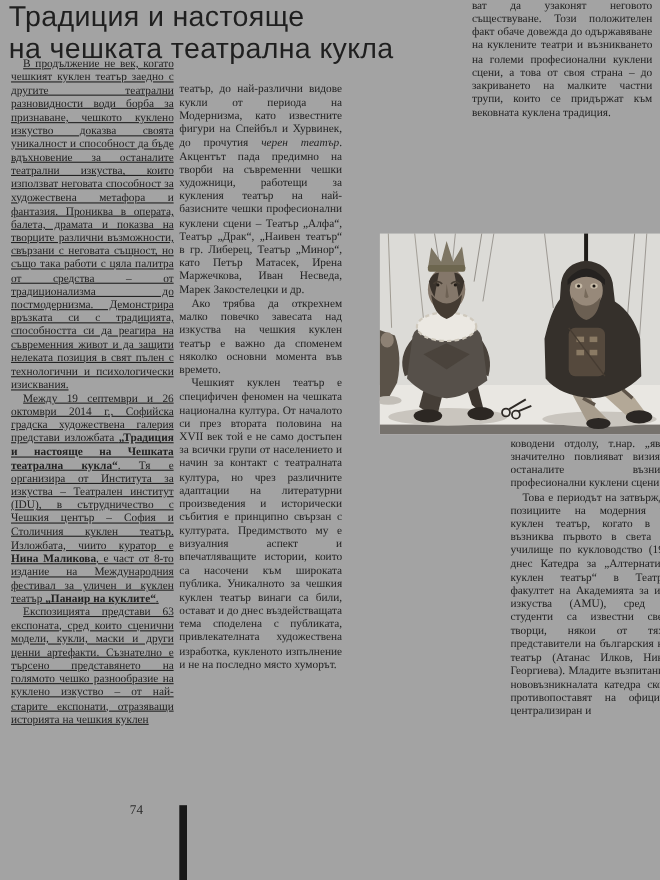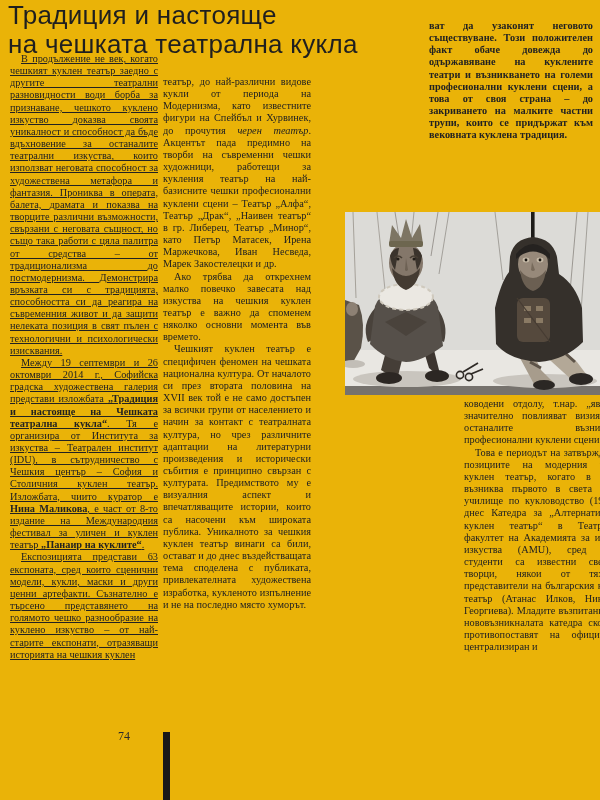--- a/index.html
+++ b/index.html
@@ -1,35 +1,35 @@
 <!DOCTYPE html>
 <html lang="bg"><head>
 <meta charset="utf-8">
 <style>
   html,body{margin:0;padding:0;}
   body{
     width:600px;height:800px;position:relative;background:#ffffff;
     font-family:"Liberation Serif",serif;color:#1c1c1c;overflow:hidden;
   }
-  .page{position:absolute;inset:0;background:#eab308;}
+  .page{position:absolute;inset:0;background:#a3a3a3;}
   .title{
     position:absolute;left:8px;top:1px;width:400px;
     font-family:"Liberation Sans",sans-serif;
     font-size:26px;line-height:29px;color:#1f1f1f;
     letter-spacing:0.3px;font-weight:400;
   }
   .col{
     position:absolute;font-size:10.3px;line-height:12.15px;
     text-align:justify;color:#222;
   }
   .col p{margin:0;}
   .col p.indent{text-indent:11px;}
   #col1{left:10px;top:53px;width:148px;height:662px;overflow:hidden;text-decoration:underline;}
   #col2{left:163px;top:76px;width:148px;height:662px;overflow:hidden;}
-  #col3a{left:429px;top:20px;width:164px;height:207px;overflow:hidden;font-weight:bold;}
+  #col3a{left:429px;top:0;width:164px;height:207px;overflow:hidden;}
   #col3b{left:446px;top:398px;width:164px;height:330px;overflow:hidden;margin-left:18px;}
   .photo{
     position:absolute;left:345px;top:212px;width:255px;height:183px;
     overflow:hidden;
   }
   .page-number{
     position:absolute;left:118px;top:729px;width:42px;
     text-align:left;font-size:12px;color:#2b2b2b;
   }
   .footer-bar{

